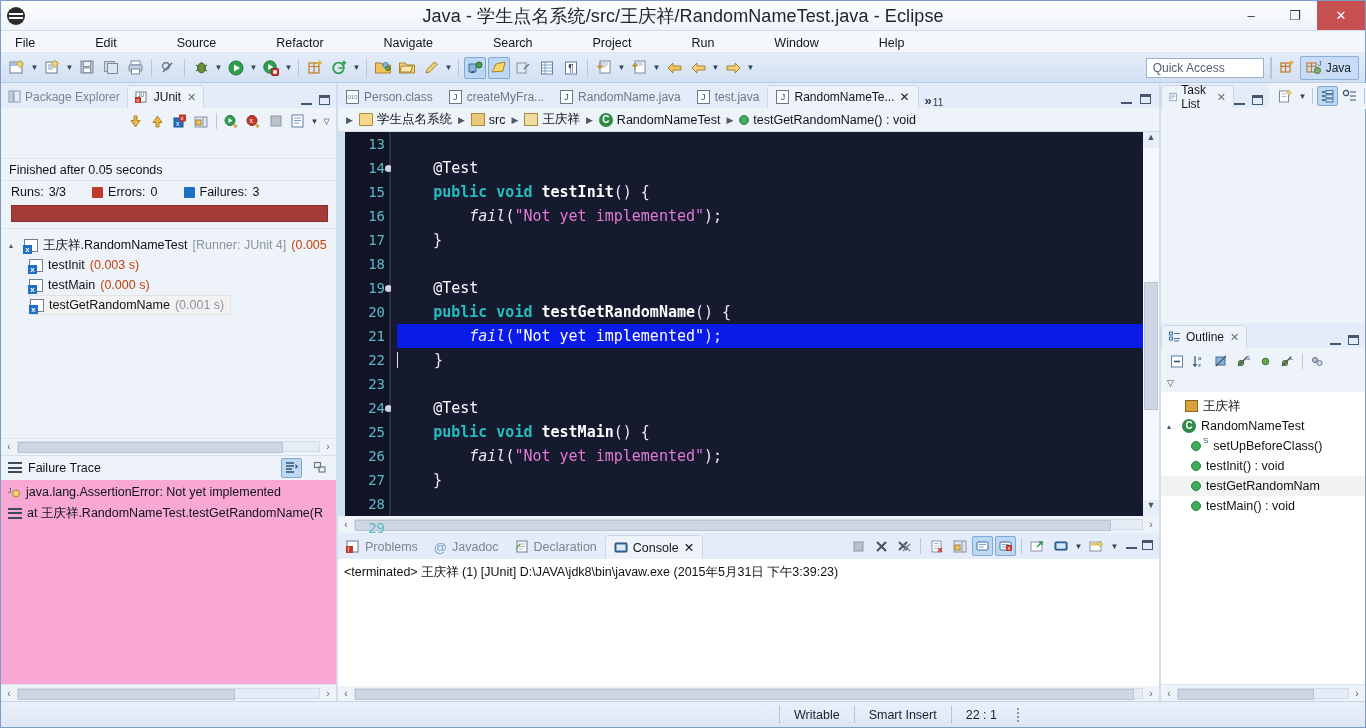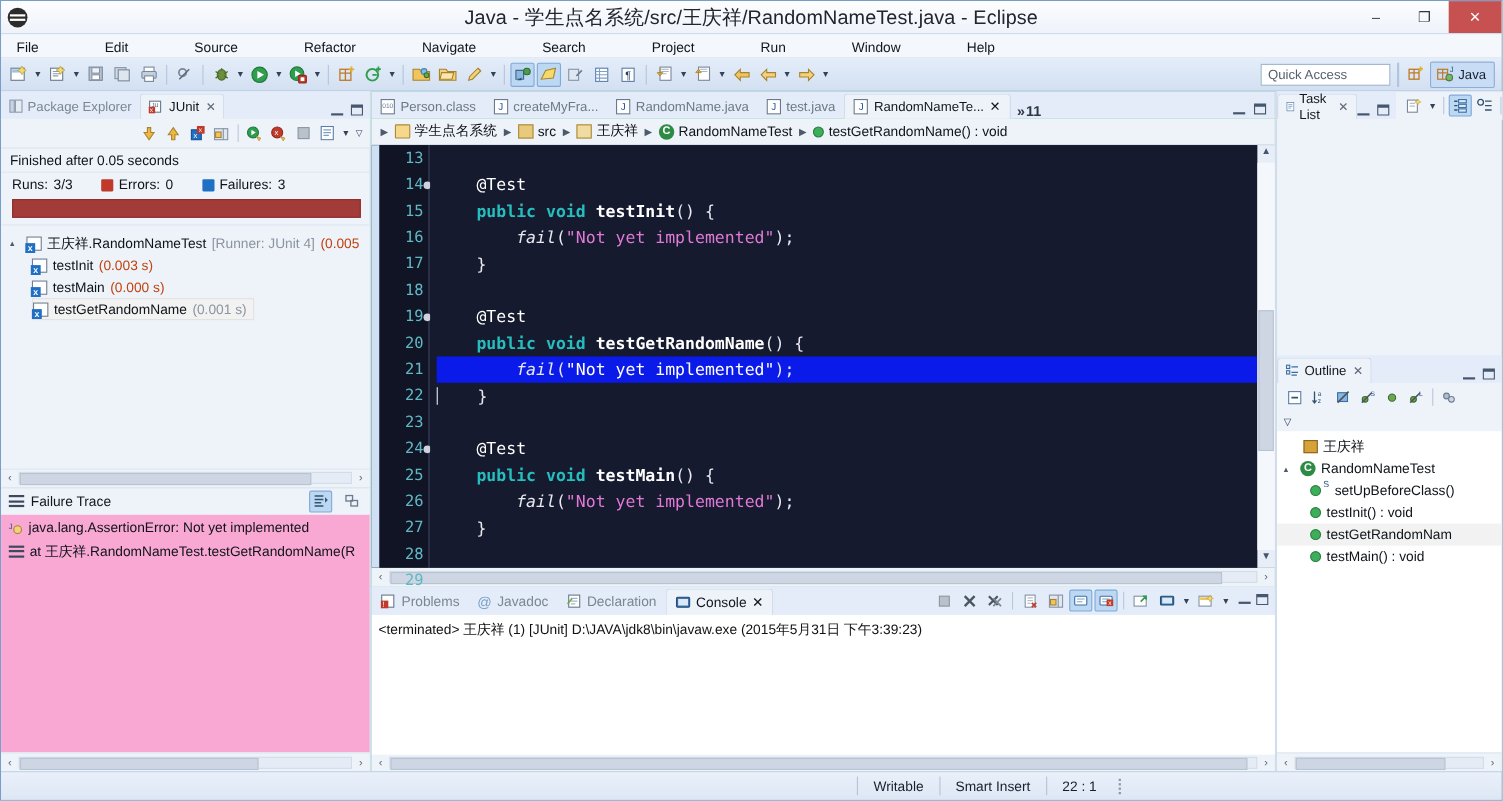--- a/index.html
+++ b/index.html
@@ -130,20 +130,21 @@
 
   
   .left {
     width: 337px; flex: 0 0 337px;
     background: #eef3fa;
     border-right: 2px solid #d2ddec;
   }
   .junit-status {
     padding: 4px 6px 3px 8px; font-size: 12.5px; color: #0e1319;
     border-top: 1px solid #dbe4f0;
+    margin-top: 24px;
   }
   .junit-counts {
     display: flex; align-items: center; gap: 0;
     padding: 4px 8px 6px 10px; font-size: 12.5px; color: #0e1319;
     border-top: 1px solid #dde6f1;
   }
   .cnt { display: flex; align-items: center; gap: 5px; margin-right: 26px; }
   .cnt .sq { width: 11px; height: 11px; border-radius: 1px; display:inline-block; }
   .cnt .sq.err { background: #c0392b; }
   .cnt .sq.fail { background: #1f6fc4; }
@@ -211,21 +212,21 @@
   }
   .ic-class {
     width: 13px; height: 14px; background: #fff; border: 1px solid #6a7a8c;
     font-size: 6px; line-height: 13px; text-align: center; color: #6a7a8c;
     flex: 0 0 13px;
   }
   .etab-more {
     display: flex; align-items: flex-start; gap: 1px; padding: 2px 6px 0 6px;
     font-size: 13px; color: #2b3747; font-weight: bold;
   }
-  .etab-more sub { font-size: 13px; font-weight: bold; align-self: flex-end; }
+  .etab-more sub { font-size: 10px; font-weight: normal; align-self: flex-end; }
   .etab-ctl { margin-left: auto; display: flex; gap: 8px; padding: 0 8px 4px 0; align-items: flex-end; }
 
   .breadcrumb {
     height: 24px; flex: 0 0 24px; display: flex; align-items: center;
     background: #eef3fa; border-bottom: 1px solid #d3ddea;
     padding-left: 6px; font-size: 12.5px; color: #0e1319; gap: 4px;
     white-space: nowrap; overflow: hidden;
   }
   .bc-sep { color: #4c5a6b; font-size: 9px; margin: 0 2px; }
   .bc-item { display: flex; align-items: center; gap: 4px; }

